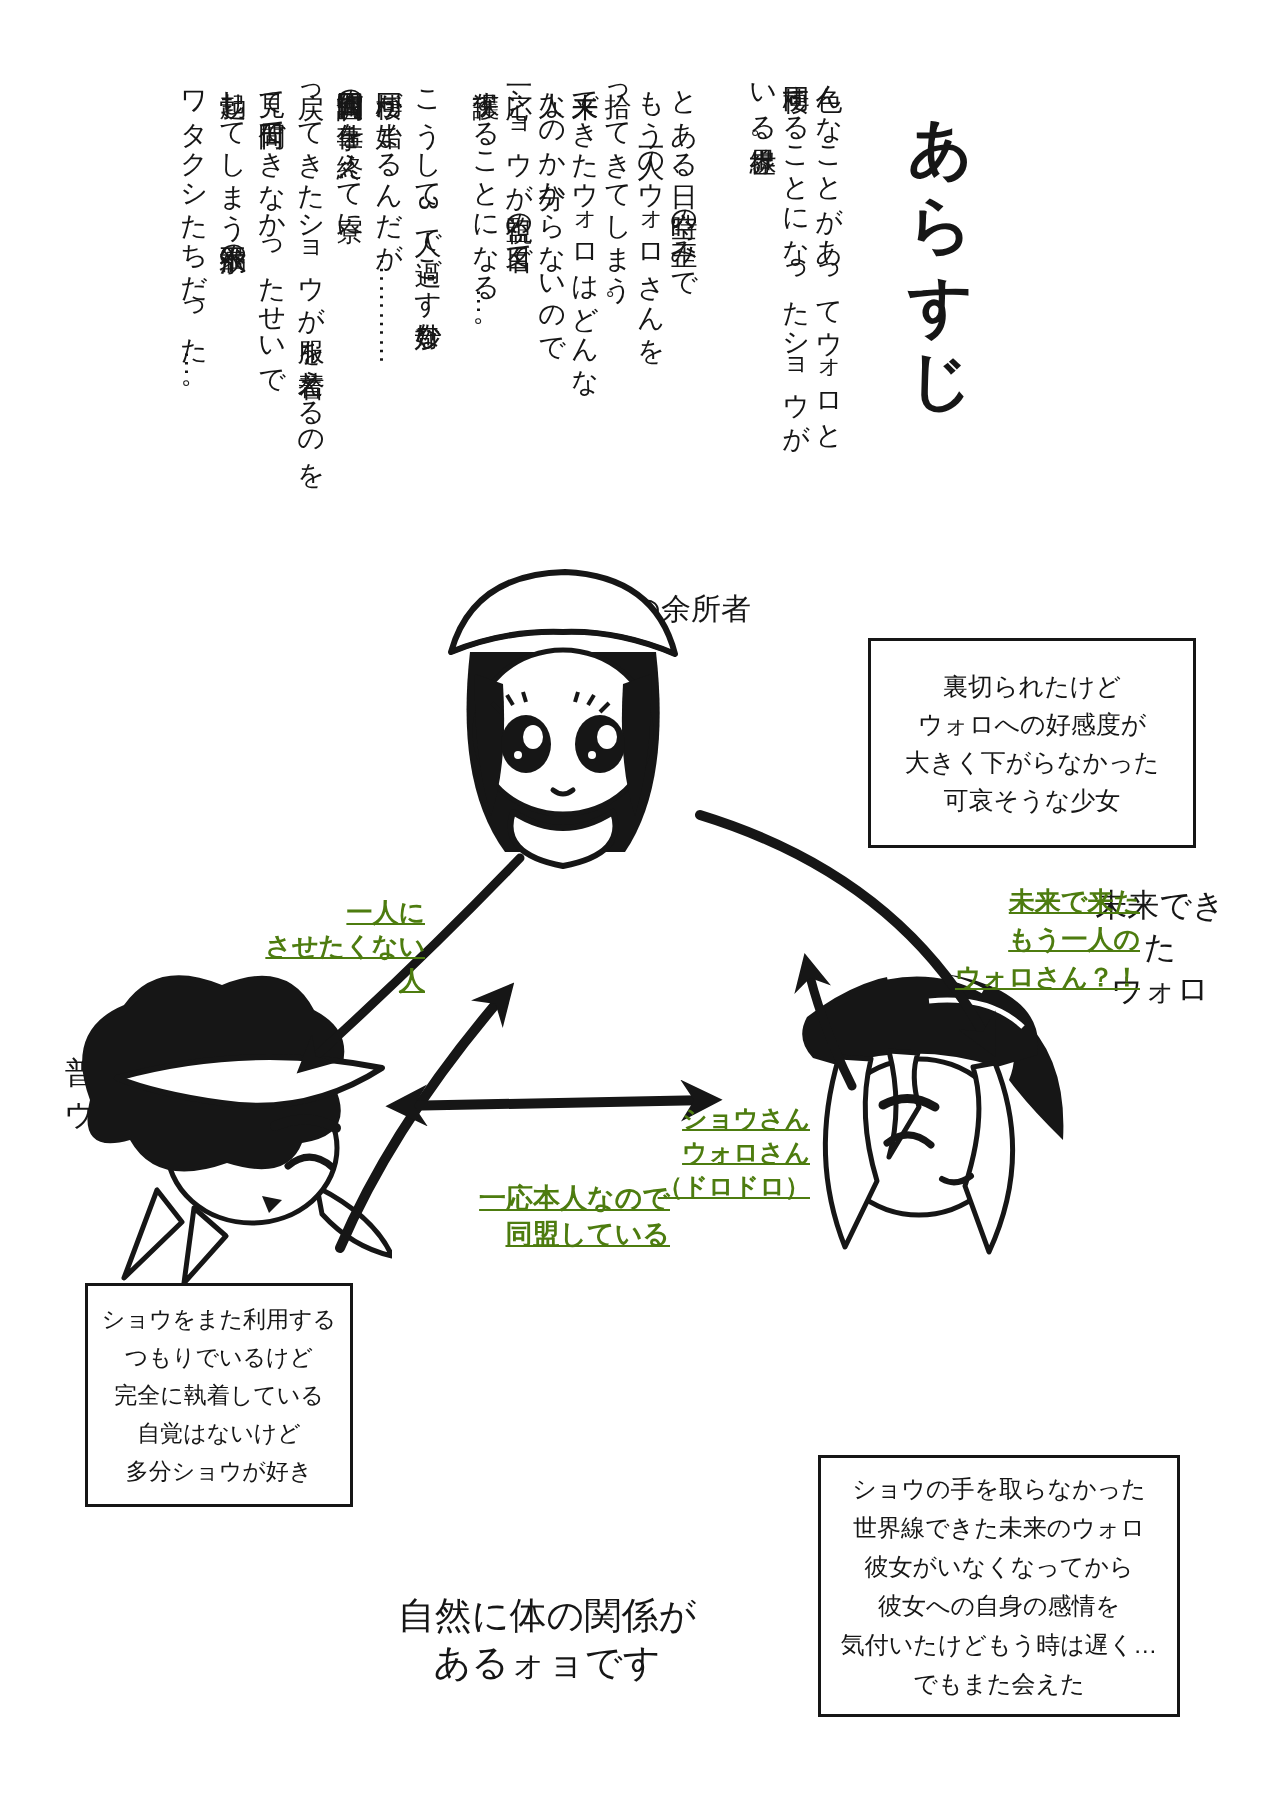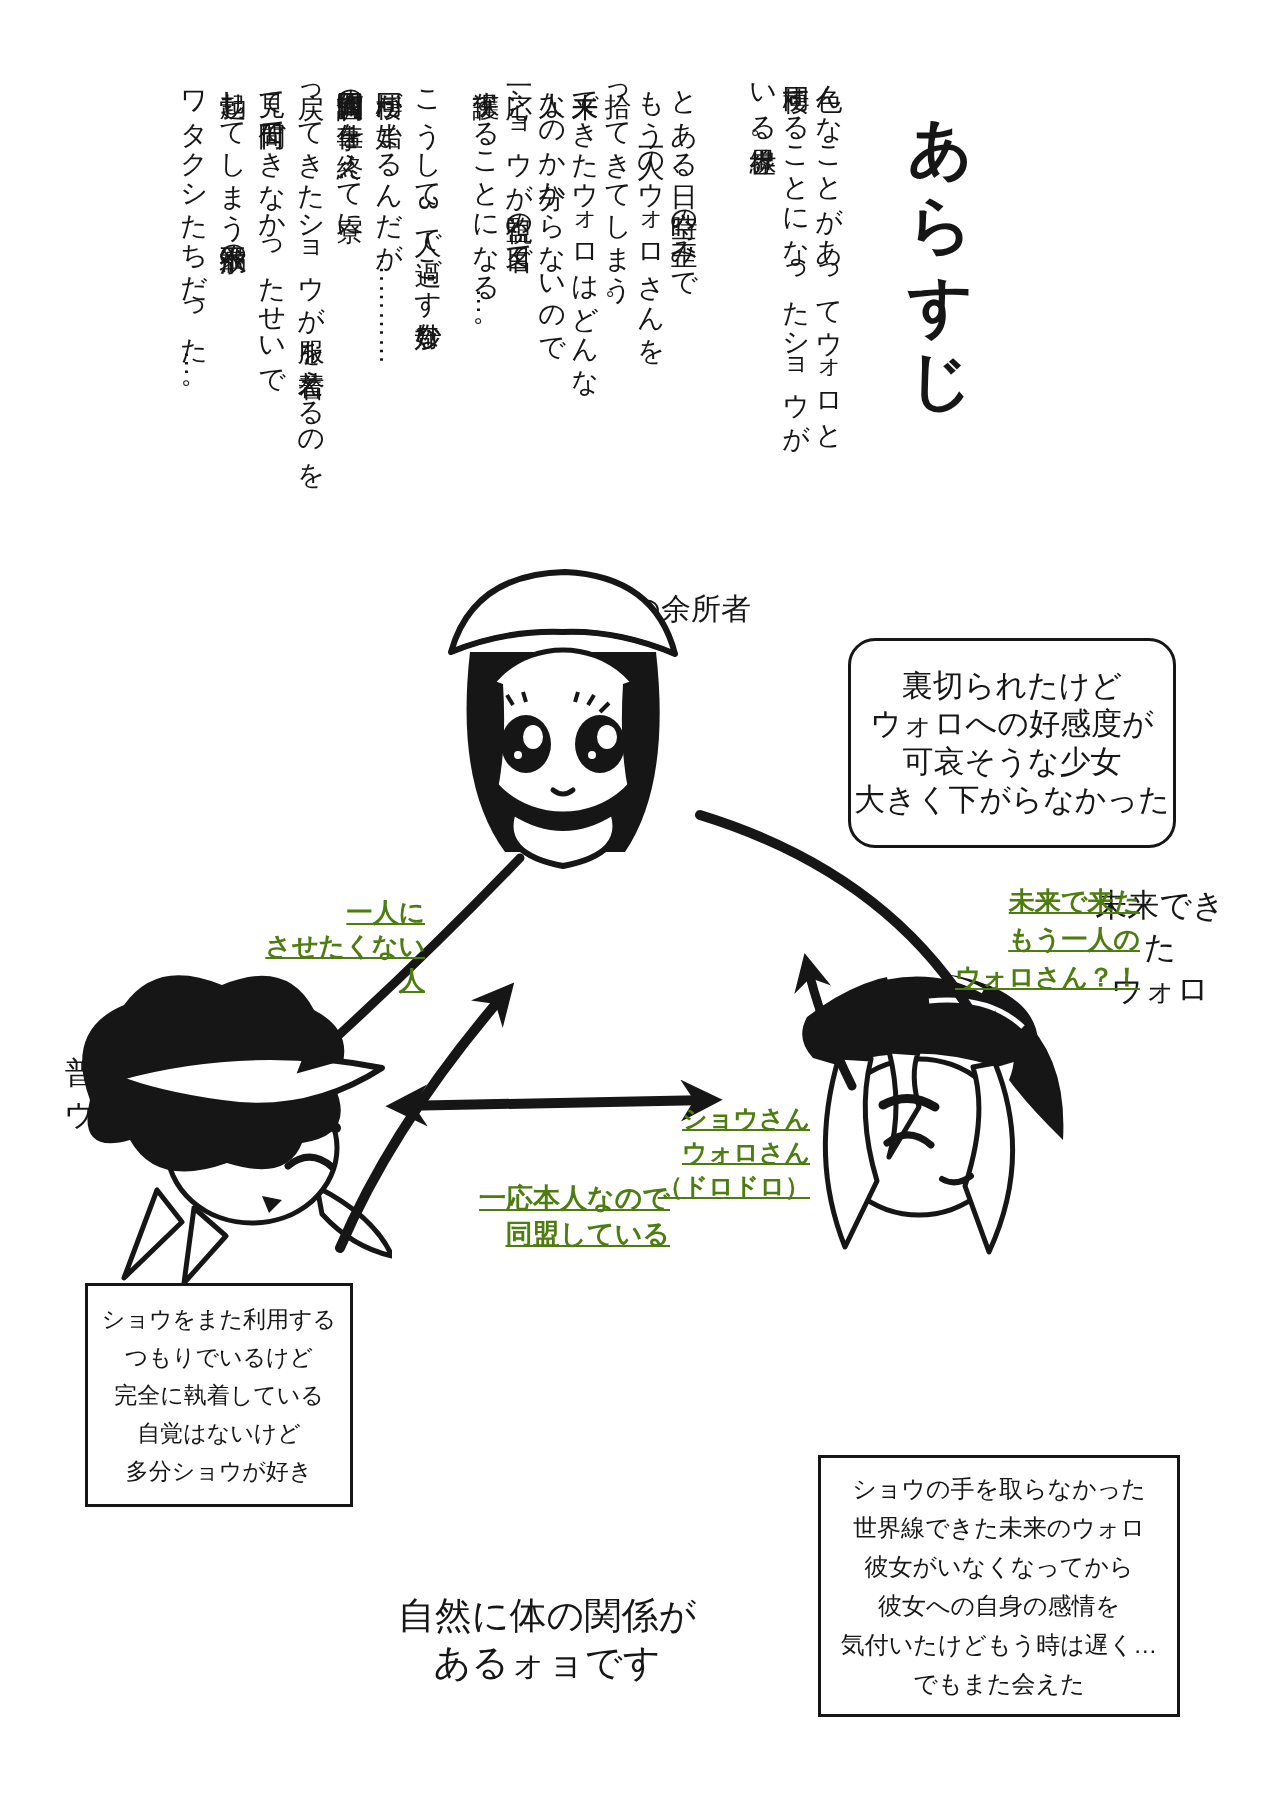--- a/index.html
+++ b/index.html
@@ -92,25 +92,25 @@
         <circle cx="105" cy="203" r="4" fill="#fff"></circle>
         <ellipse cx="187" cy="192" rx="25" ry="29" fill="#161616"></ellipse>
         <ellipse cx="194" cy="185" rx="10" ry="12" fill="#fff"></ellipse>
         <circle cx="179" cy="203" r="4" fill="#fff"></circle>
       </g>
       <path d="M140,238 Q150,246 160,238" fill="none" stroke="#161616" stroke-width="5" stroke-linecap="round"></path>
       <path d="M100,260 Q150,292 200,260 Q214,302 150,314 Q86,302 100,260 Z" fill="#fff" stroke="#161616" stroke-width="6" stroke-linejoin="round"></path>
     </svg>
   </div>
 
-  <div class="note-box" style="left:848px; top:638px; width:322px; height:204px; font-size:31px; line-height:38px;border-radius:27px;">
+  <div class="note-box" style="left:868px; top:638px; width:322px; height:204px; font-size:25px; line-height:38px;">
     <div>裏切られたけど</div>
     <div>ウォロへの好感度が</div>
+    <div>大きく下がらなかった</div>
     <div>可哀そうな少女</div>
-    <div>大きく下がらなかった</div>
   </div>
 
   <div class="hand-label" style="left:40px; top:1052px; width:140px; font-size:30px;">
     <div>普通の</div>
     <div>ウォロ</div>
   </div>
 
   <div class="char" style="left:62px; top:950px;">
     <svg width="330" height="335" viewBox="0 0 330 335">
       <path d="M95,240 L62,328 L120,272 Z" fill="#fff" stroke="#161616" stroke-width="5" stroke-linejoin="round"></path>

